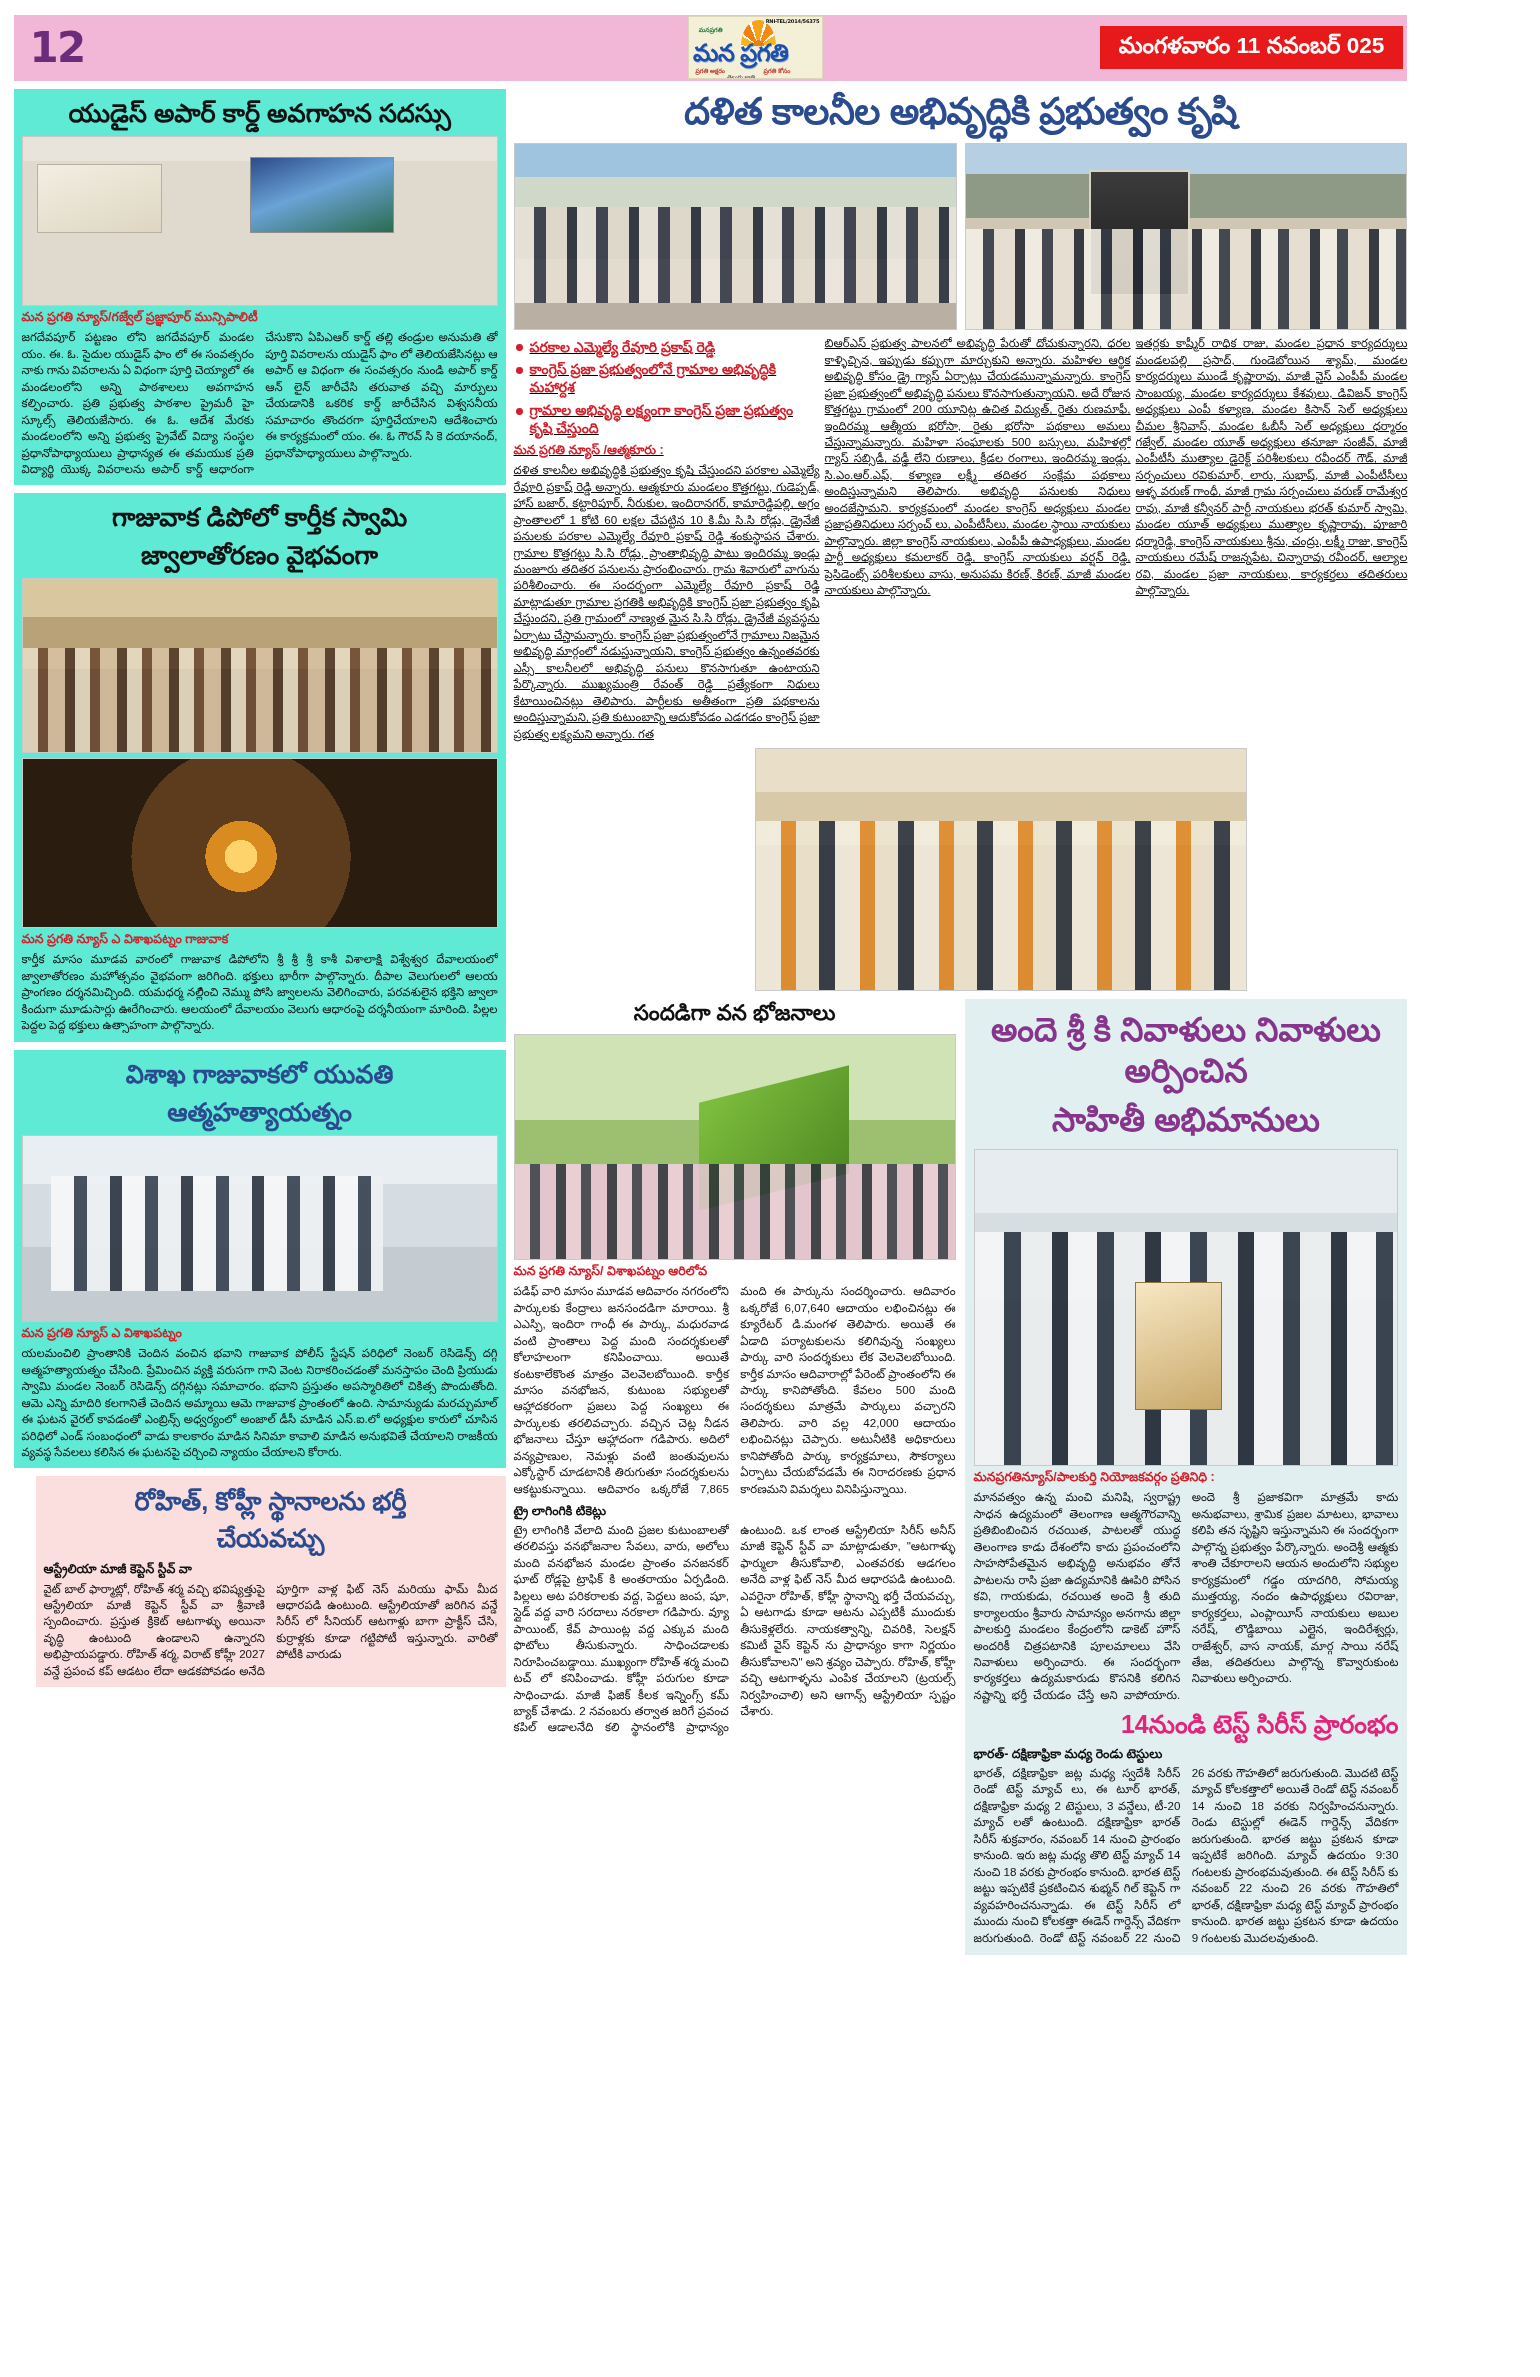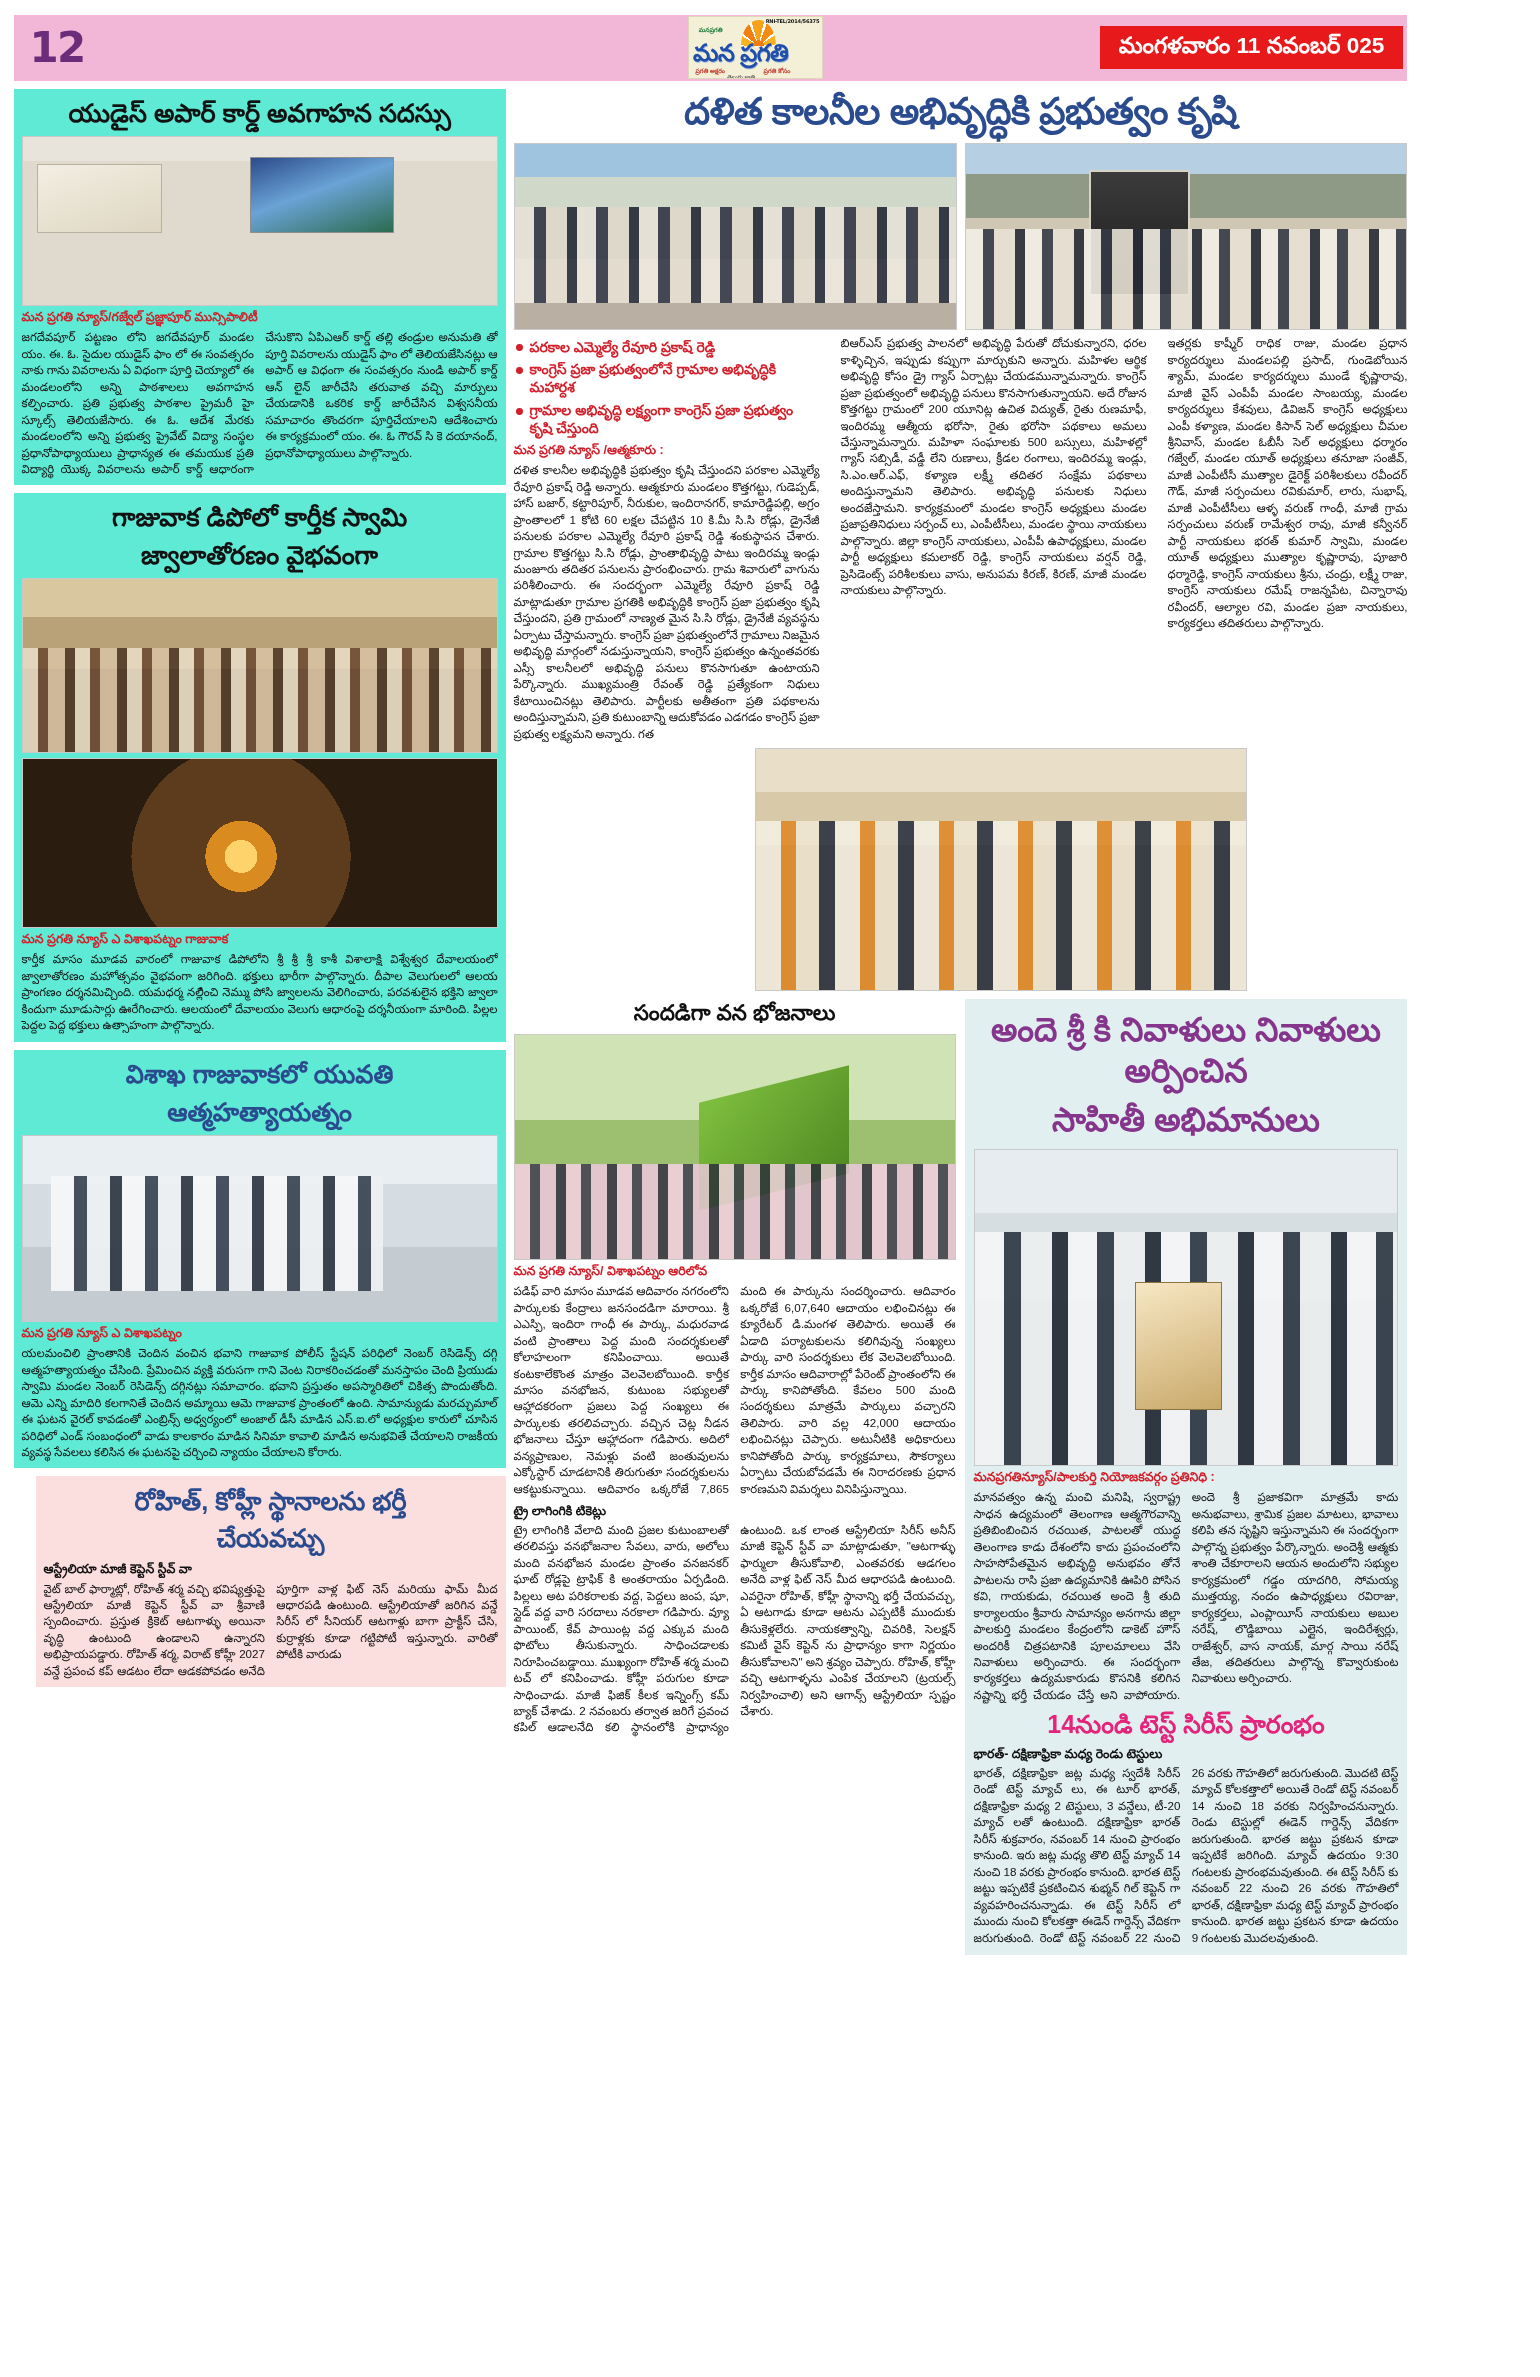--- a/index.html
+++ b/index.html
@@ -146,21 +146,21 @@
     font-weight: 700;
     color: #86358c;
     text-align: center;
     line-height: 1.24;
     margin: 5.7px 0 8px 0;
   }
   h2.hl-pink-sport {
     font-size: 25px;
     font-weight: 700;
     color: #e4237b;
-    text-align: center;
+    text-align: right;
     line-height: 1.2;
     margin: 5.7px 0 6.8px 0;
   }
   h2.hl-center-black {
     font-size: 21.5px;
     font-weight: 700;
     color: #111;
     text-align: center;
     line-height: 1.2;
     margin: 2.3px 0 6.8px 0;
@@ -412,21 +412,21 @@
 
     <div style="flex:1 1 auto; min-width:0;">
 
       <h1 class="hl-main">దళిత కాలనీల అభివృద్ధికి ప్రభుత్వం కృషి</h1>
 
       <div style="display:flex; gap:8px; margin-bottom:5.7px;">
         <div class="photo ph-people-row" style="flex:1 1 0;"></div>
         <div class="photo ph-ceremony" style="flex:1 1 0;"></div>
       </div>
 
-      <div style="display:flex; gap:21px;">
+      <div style="display:flex; gap:5px;text-decoration:underline;">
 
         <div style="flex:0 0 306px;">
           <ul class="redlist">
             <li>పరకాల ఎమ్మెల్యే రేవూరి ప్రకాష్ రెడ్డి</li>
             <li>కాంగ్రెస్ ప్రజా ప్రభుత్వంలోనే గ్రామాల అభివృద్ధికి మహార్దశ</li>
             <li>గ్రామాల అభివృద్ధి లక్ష్యంగా కాంగ్రెస్ ప్రజా ప్రభుత్వం కృషి చేస్తుంది</li>
           </ul>
           <div class="byline">మన ప్రగతి న్యూస్ /ఆత్మకూరు :</div>
           <div class="body">దళిత కాలనీల అభివృద్ధికి ప్రభుత్వం కృషి చేస్తుందని పరకాల ఎమ్మెల్యే రేవూరి ప్రకాష్ రెడ్డి అన్నారు. ఆత్మకూరు మండలం కొత్తగట్టు, గుడెప్పడ్, హాస్ బజార్, కట్టారిపూర్, నీరుకుల, ఇందిరానగర్, కామారెడ్డిపల్లి, అగ్రం ప్రాంతాలలో 1 కోటి 60 లక్షల చేపట్టిన 10 కి.మీ సి.సి రోడ్లు, డ్రైనేజీ పనులకు పరకాల ఎమ్మెల్యే రేవూరి ప్రకాష్ రెడ్డి శంకుస్థాపన చేశారు. గ్రామాల కొత్తగట్టు సి.సి రోడ్లు, ప్రాంతాభివృద్ధి పాటు ఇందిరమ్మ ఇండ్లు మంజూరు తదితర పనులను ప్రారంభించారు. గ్రామ శివారులో వాగును పరిశీలించారు. ఈ సందర్భంగా ఎమ్మెల్యే రేవూరి ప్రకాష్ రెడ్డి మాట్లాడుతూ గ్రామాల ప్రగతికి అభివృద్ధికి కాంగ్రెస్ ప్రజా ప్రభుత్వం కృషి చేస్తుందని, ప్రతి గ్రామంలో నాణ్యత మైన సి.సి రోడ్లు, డ్రైనేజీ వ్యవస్థను ఏర్పాటు చేస్తామన్నారు. కాంగ్రెస్ ప్రజా ప్రభుత్వంలోనే గ్రామాలు నిజమైన అభివృద్ధి మార్గంలో నడుస్తున్నాయని, కాంగ్రెస్ ప్రభుత్వం ఉన్నంతవరకు ఎస్సీ కాలనీలలో అభివృద్ధి పనులు కొనసాగుతూ ఉంటాయని పేర్కొన్నారు. ముఖ్యమంత్రి రేవంత్ రెడ్డి ప్రత్యేకంగా నిధులు కేటాయించినట్లు తెలిపారు. పార్టీలకు అతీతంగా ప్రతి పథకాలను అందిస్తున్నామని, ప్రతి కుటుంబాన్ని ఆదుకోవడం ఎడగడం కాంగ్రెస్ ప్రజా ప్రభుత్వ లక్ష్యమని అన్నారు. గత</div>
         </div>

